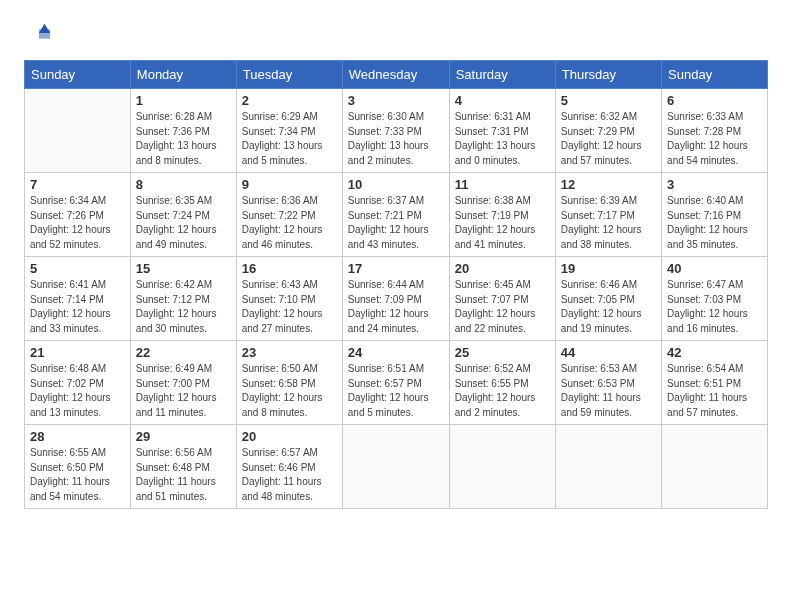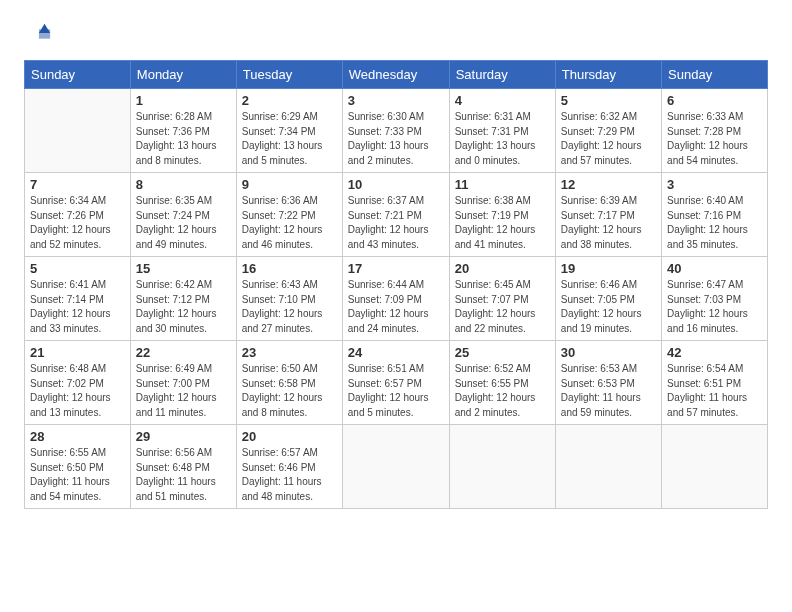--- a/index.html
+++ b/index.html
@@ -216,21 +216,21 @@
         </td>
         <td>
           <span class="day-num">24</span>
           <div class="day-info">Sunrise: 6:51 AM<br>Sunset: 6:57 PM<br>Daylight: 12 hours<br>and 5 minutes.</div>
         </td>
         <td>
           <span class="day-num">25</span>
           <div class="day-info">Sunrise: 6:52 AM<br>Sunset: 6:55 PM<br>Daylight: 12 hours<br>and 2 minutes.</div>
         </td>
         <td>
-          <span class="day-num">30</span>
+          <span class="day-num">44</span>
           <div class="day-info">Sunrise: 6:53 AM<br>Sunset: 6:53 PM<br>Daylight: 11 hours<br>and 59 minutes.</div>
         </td>
         <td>
           <span class="day-num">42</span>
           <div class="day-info">Sunrise: 6:54 AM<br>Sunset: 6:51 PM<br>Daylight: 11 hours<br>and 57 minutes.</div>
         </td>
       </tr>
       <tr>
         <td>
           <span class="day-num">28</span>

